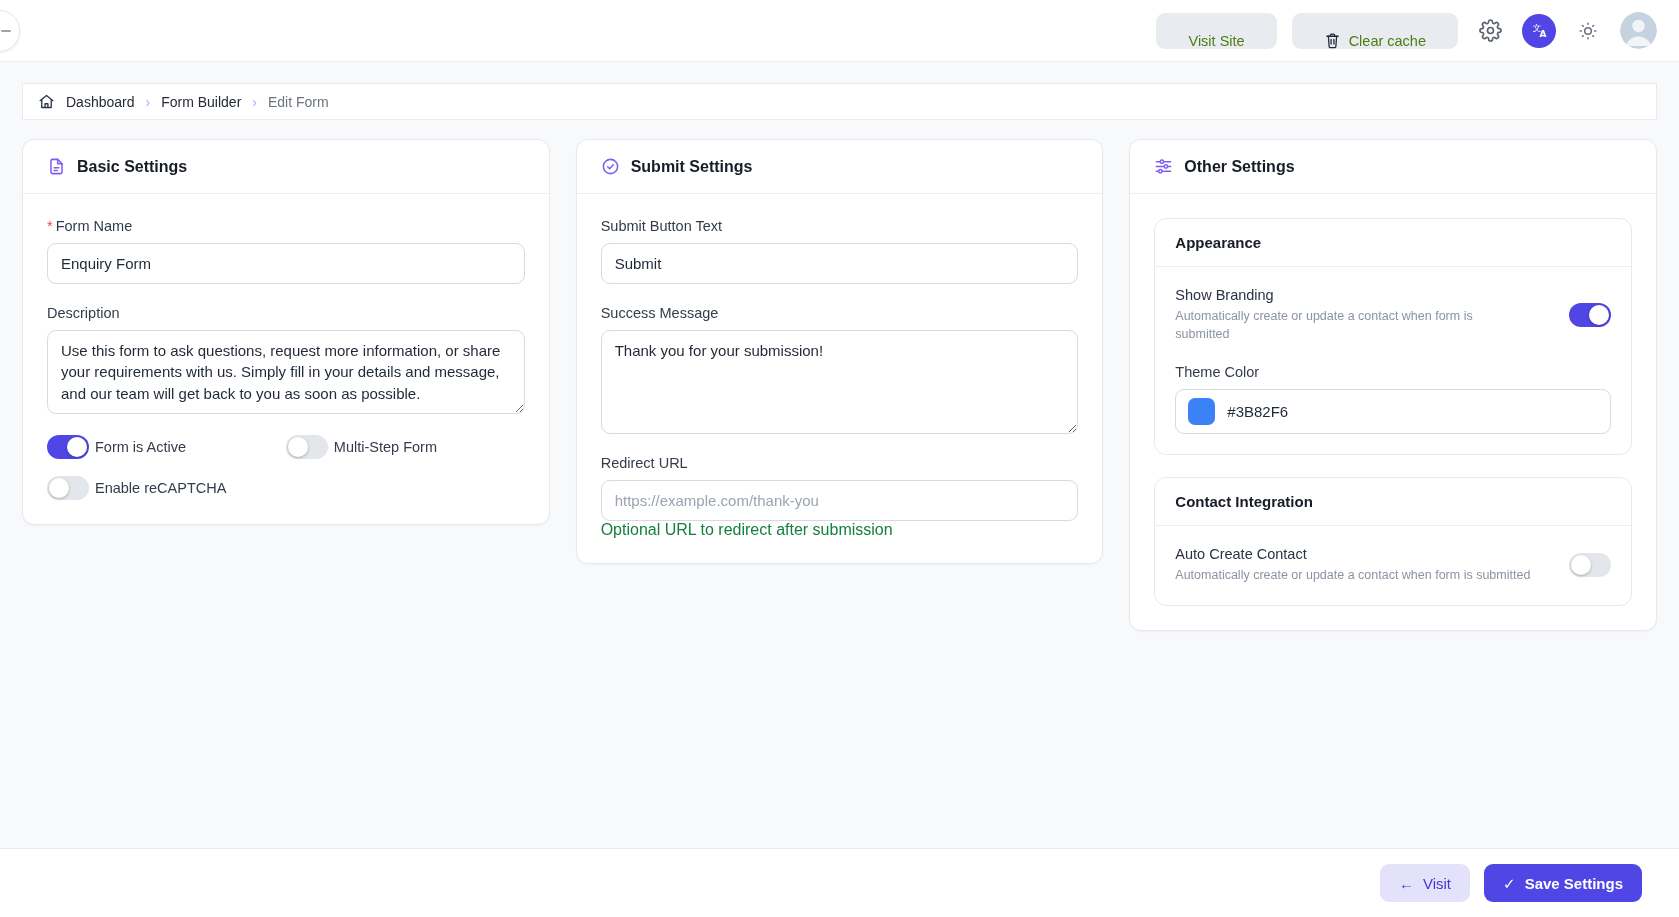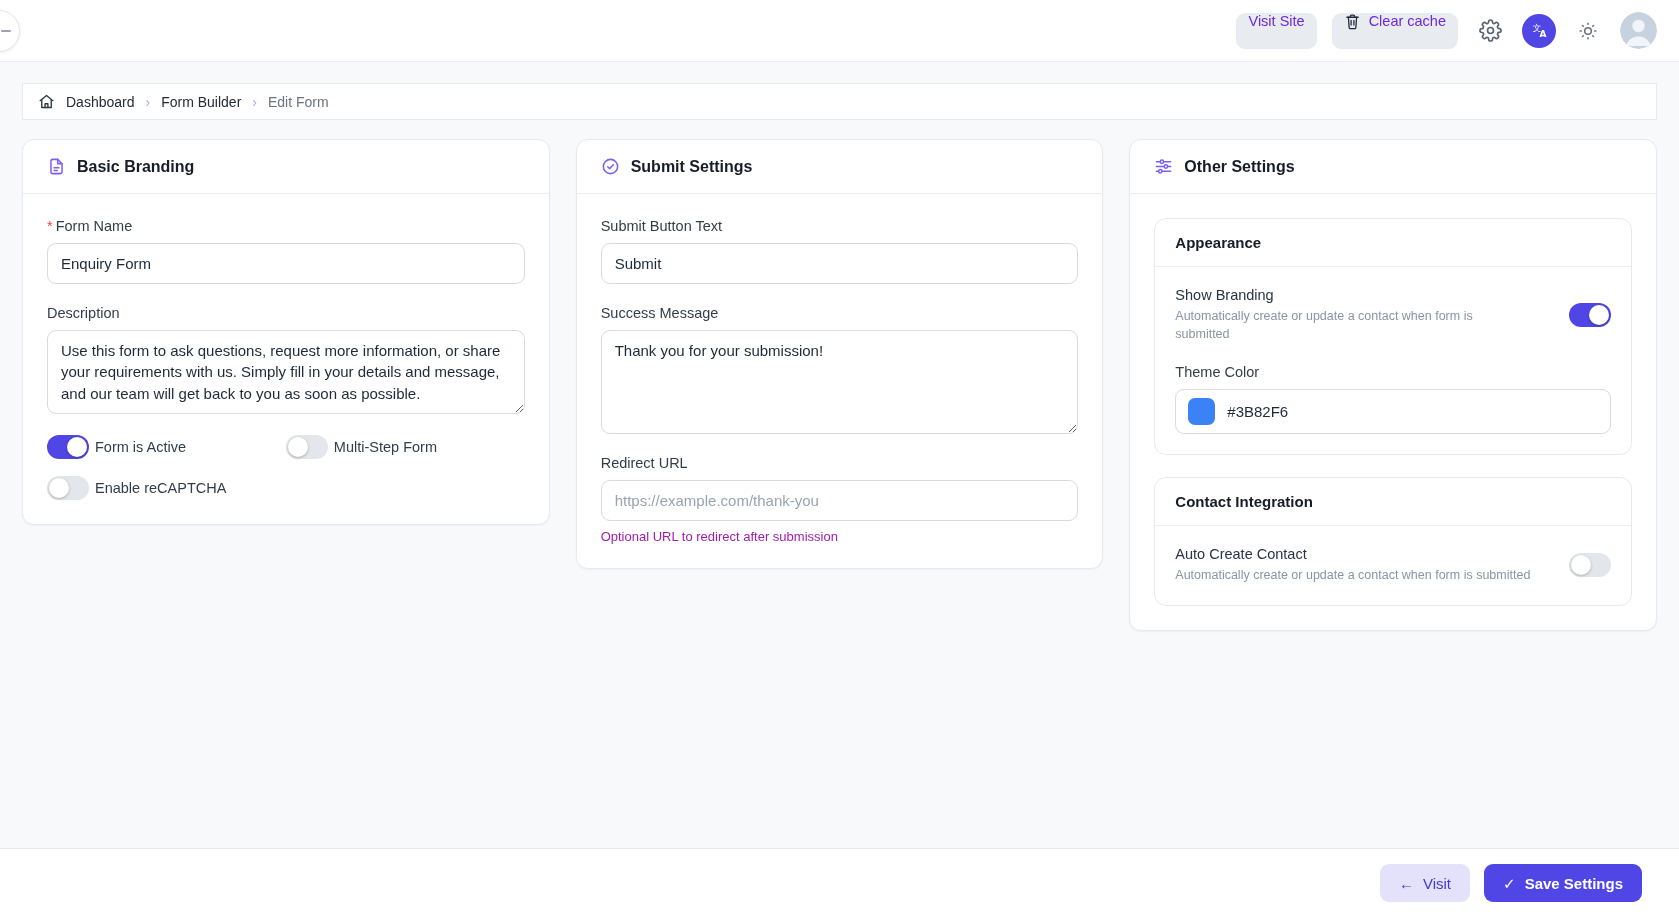--- a/index.html
+++ b/index.html
@@ -21,23 +21,23 @@
   .collapse-btn {
     position: absolute; left: -22px; top: 10px; width: 42px; height: 42px;
     border-radius: 50%; background: #fff; border: 1px solid #e5e7eb;
     box-shadow: 0 1px 3px rgba(16,24,40,.08); cursor: pointer; z-index: 6;
   }
   .collapse-btn .menu-dash {
     position: absolute; right: 8px; top: 50%; transform: translateY(-50%);
     width: 10px; height: 2px; border-radius: 1px; background: #9aa3af;
   }
   .btn-gray {
-    height: 36px; padding: 0 12px; background: #e8ecf1; border: none;
-    border-radius: 9px; font-size: 14.5px; font-weight: 500; color: #6d28d9;
-    display: inline-flex; align-items: flex-start; gap: 8px; cursor: pointer;
+    height: 36px; padding: 0 32px; background: #e8ecf1; border: none;
+    border-radius: 9px; font-size: 14.5px; font-weight: 500; color: #4d7c0f;
+    display: inline-flex; align-items: flex-end; gap: 8px; cursor: pointer;
     font-family: inherit;
   }
   .icon-btn {
     width: 34px; height: 34px; display: inline-flex; align-items: center;
     justify-content: center; background: transparent; border: none; cursor: pointer;
   }
   .translate-btn {
     width: 34px; height: 34px; border-radius: 50%; background: #4f46e5;
     display: inline-flex; align-items: center; justify-content: center;
     border: none; cursor: pointer;
@@ -78,21 +78,21 @@
   .text-input {
     width: 100%; height: 41px; border: 1px solid #d6dae1; border-radius: 9px;
     padding: 12px 13px; font-size: 15px; color: #1f2937; font-family: inherit; background: #fff;
   }
   .text-input::placeholder { color: #9aa3b2; }
   .text-area {
     width: 100%; border: 1px solid #d6dae1; border-radius: 9px;
     padding: 9px 13px; font-size: 15px; line-height: 1.43; color: #1f2937;
     font-family: inherit; background: #fff; display: block;
   }
-  .hint { font-size: 13px; color: #a21caf; margin-top: 8px; }
+  .hint { font-size: 16px; color: #15803d; }
 
   .toggle-grid { display: grid; grid-template-columns: 1fr 1fr; row-gap: 17px; margin-top: 3px; }
   .toggle-row { display: flex; align-items: center; gap: 6px; font-size: 14.5px; color: #333c4a; }
   .toggle {
     width: 42px; height: 24px; border-radius: 12px; background: #e3e6ea;
     position: relative; cursor: pointer; flex: none;
   }
   .toggle .knob {
     position: absolute; top: 2px; left: 2px; width: 20px; height: 20px;
     border-radius: 50%; background: #fff; box-shadow: 0 1px 3px rgba(0,0,0,.25);
@@ -220,21 +220,21 @@
 
     <section class="card">
       <div class="card-header">
         <span>
           <svg width="19" height="19" viewBox="0 0 24 24" fill="none" stroke="#7c5ef2" stroke-width="1.9" stroke-linecap="round" stroke-linejoin="round">
             <path d="M13.5 3H7a2 2 0 0 0-2 2v14a2 2 0 0 0 2 2h10a2 2 0 0 0 2-2V8.5z"></path>
             <path d="M13.5 3v5.5H19"></path>
               <path d="M9 13.5h6M9 17h4"></path>
           </svg>
         </span>
-        <h2 class="card-title">Basic Branding</h2>
+        <h2 class="card-title">Basic Settings</h2>
       </div>
       <div class="card-body">
         <div class="field">
           <label class="field-label">
             <span class="req">*</span><span>Form Name</span>
           </label>
           <input class="text-input" type="text" value="Enquiry Form" style="">
         </div>
         <div class="field">
           <label class="field-label">Description</label>

